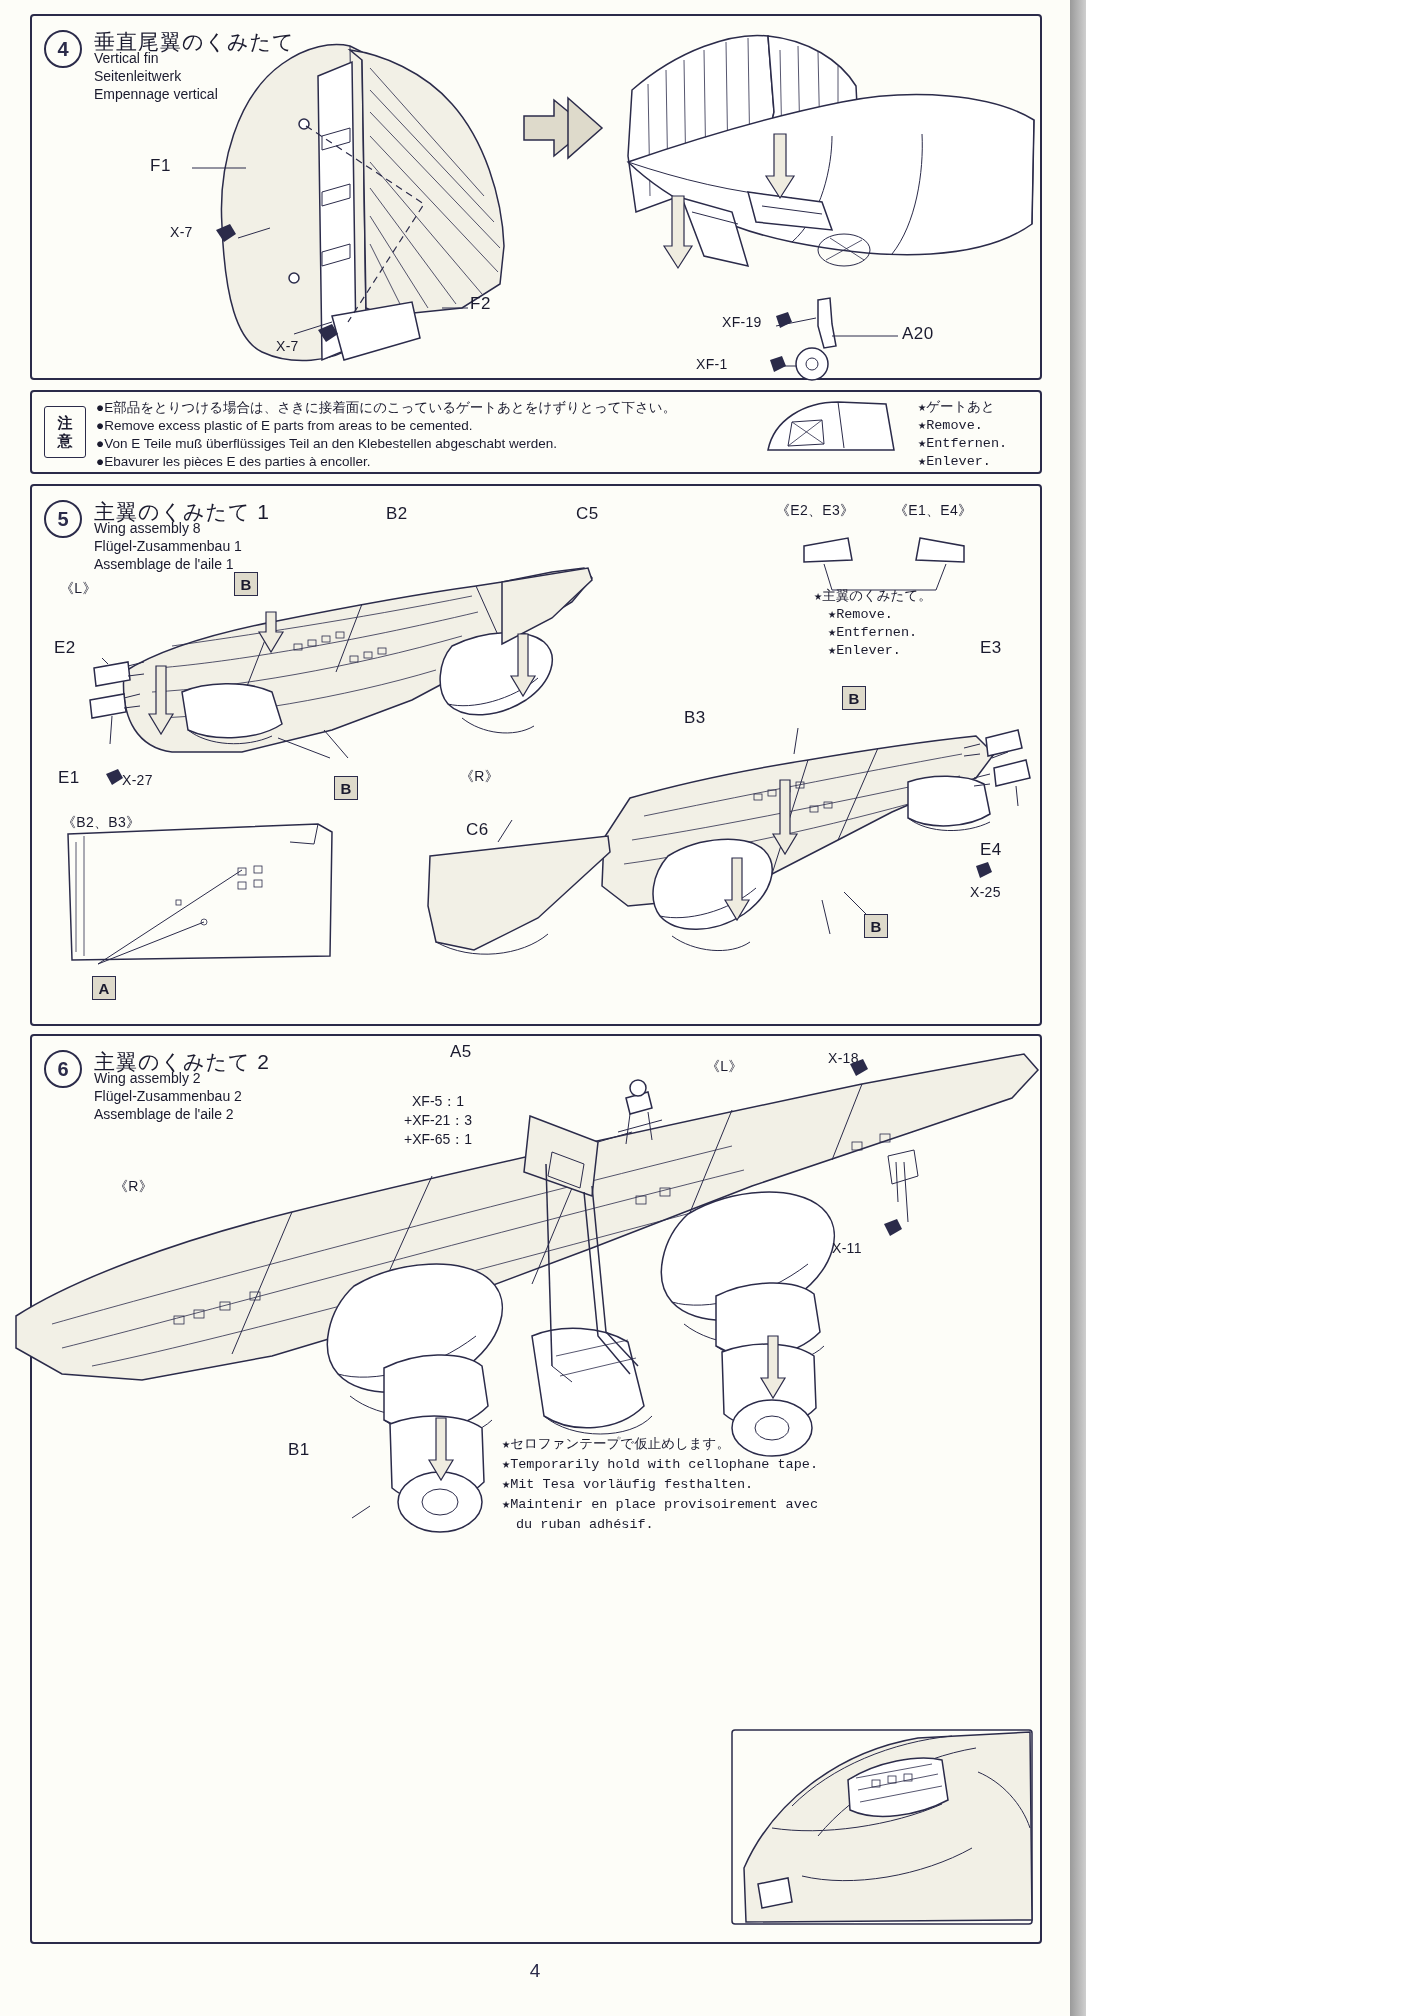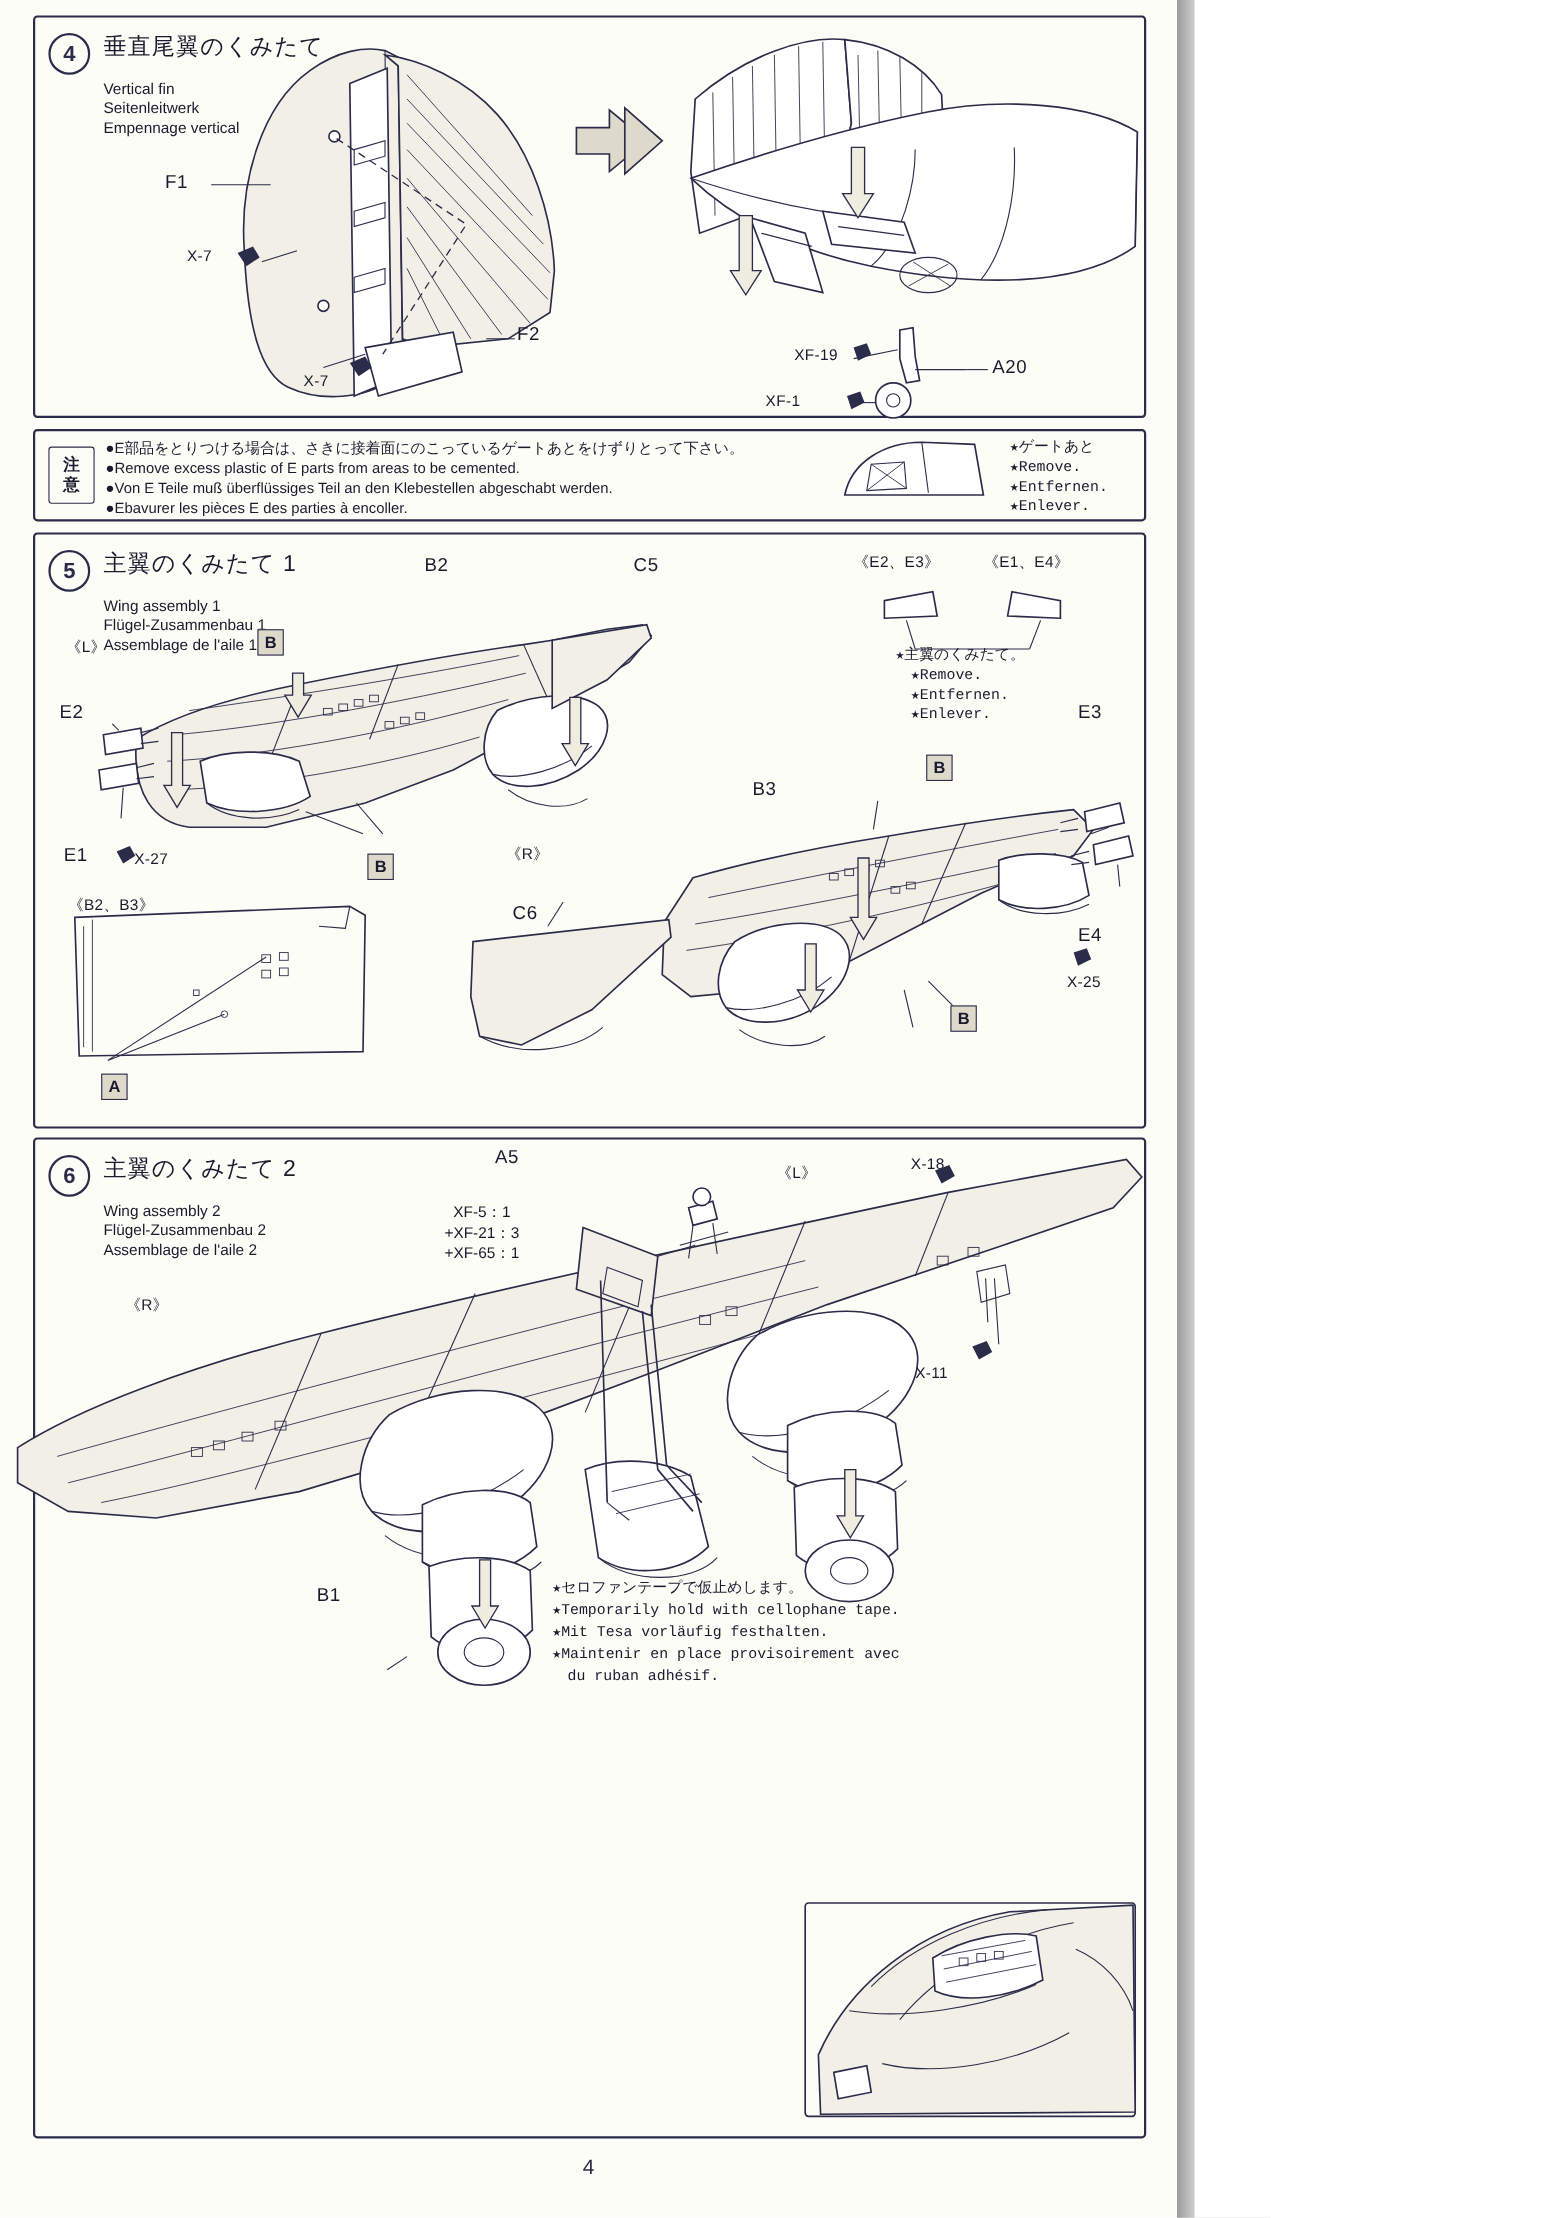--- a/index.html
+++ b/index.html
@@ -6,21 +6,21 @@
   body{width:1424px;height:2016px;position:relative;font-family:"Liberation Sans",sans-serif;color:#1a1a2e;overflow:hidden;}
   .page{position:absolute;left:0;top:0;width:1070px;height:2016px;background:#fdfdf8;}
   .gutter{position:absolute;left:1070px;top:0;width:354px;height:2016px;background:#cfcfcf;}
   .gutter .shade{position:absolute;left:0;top:0;width:16px;height:100%;background:linear-gradient(to right,#9a9a9a,#cfcfcf);}
   .gutter .white{position:absolute;left:16px;top:0;width:338px;height:100%;background:#ffffff;}
 
   .panel{position:absolute;border:2px solid #2b2b4a;border-radius:4px;background:#fdfdf8;}
   .stepnum{position:absolute;width:34px;height:34px;border-radius:50%;border:2px solid #2b2b4a;
     display:flex;align-items:center;justify-content:center;font-size:20px;font-weight:bold;color:#2b2b4a;}
   .jp{font-size:21px;font-weight:normal;letter-spacing:1px;}
-  .en{font-size:14px;line-height:17px;margin-top:22px;}
+  .en{font-size:14px;line-height:17px;}
   .lbl{position:absolute;font-size:17px;letter-spacing:.5px;}
   .lbl-s{position:absolute;font-size:14px;letter-spacing:.3px;}
   .boxB{position:absolute;width:22px;height:22px;border:1.5px solid #2b2b4a;background:#dedacb;
     display:flex;align-items:center;justify-content:center;font-size:15px;font-weight:bold;}
   svg{position:absolute;left:0;top:0;overflow:visible;}
   .ln{fill:none;stroke:#2b2b4a;stroke-width:1.5;}
   .ln2{fill:none;stroke:#2b2b4a;stroke-width:1;}
   .lnthin{fill:none;stroke:#2b2b4a;stroke-width:.8;}
   .fillw{fill:#ffffff;stroke:#2b2b4a;stroke-width:1.5;}
   .filll{fill:#f2f0e6;stroke:#2b2b4a;stroke-width:1.5;}
@@ -159,21 +159,21 @@
     </svg>
     <div class="star" style="position:absolute;left:886px;top:7px;">★ゲートあと</div>
     <div class="star" style="position:absolute;left:886px;top:25px;">★Remove.</div>
     <div class="star" style="position:absolute;left:886px;top:43px;">★Entfernen.</div>
     <div class="star" style="position:absolute;left:886px;top:61px;">★Enlever.</div>
   </div>
 
   <div class="panel" style="left:30px;top:484px;width:1008px;height:538px;">
     <div class="stepnum" style="left:12px;top:14px;">5</div>
     <div class="jp" style="position:absolute;left:62px;top:12px;">主翼のくみたて  1</div>
-    <div class="en" style="position:absolute;left:62px;top:34px;">Wing assembly 1</div>
+    <div class="en" style="position:absolute;left:62px;top:34px;">Wing assembly 8</div>
     <div class="en" style="position:absolute;left:62px;top:52px;">Flügel-Zusammenbau 1</div>
     <div class="en" style="position:absolute;left:62px;top:70px;">Assemblage de l'aile 1</div>
 
     <svg width="1008" height="538">
 
       <path class="filll" d="M92 186 C120 168 170 150 240 136 C330 118 400 106 444 100 L470 96 L520 86 L552 82 L560 92 L540 116 L500 140 L470 158 L440 182 L380 214 L300 244 L210 266 L140 266 C108 262 88 236 92 186 Z"></path>
       <path class="ln2" d="M444 100 L470 158"></path>
       <path class="ln2" d="M240 136 L212 208"></path>
       <path class="ln2" d="M330 118 L304 186"></path>
       <path class="lnthin" d="M140 160 C210 150 320 134 440 110"></path>

